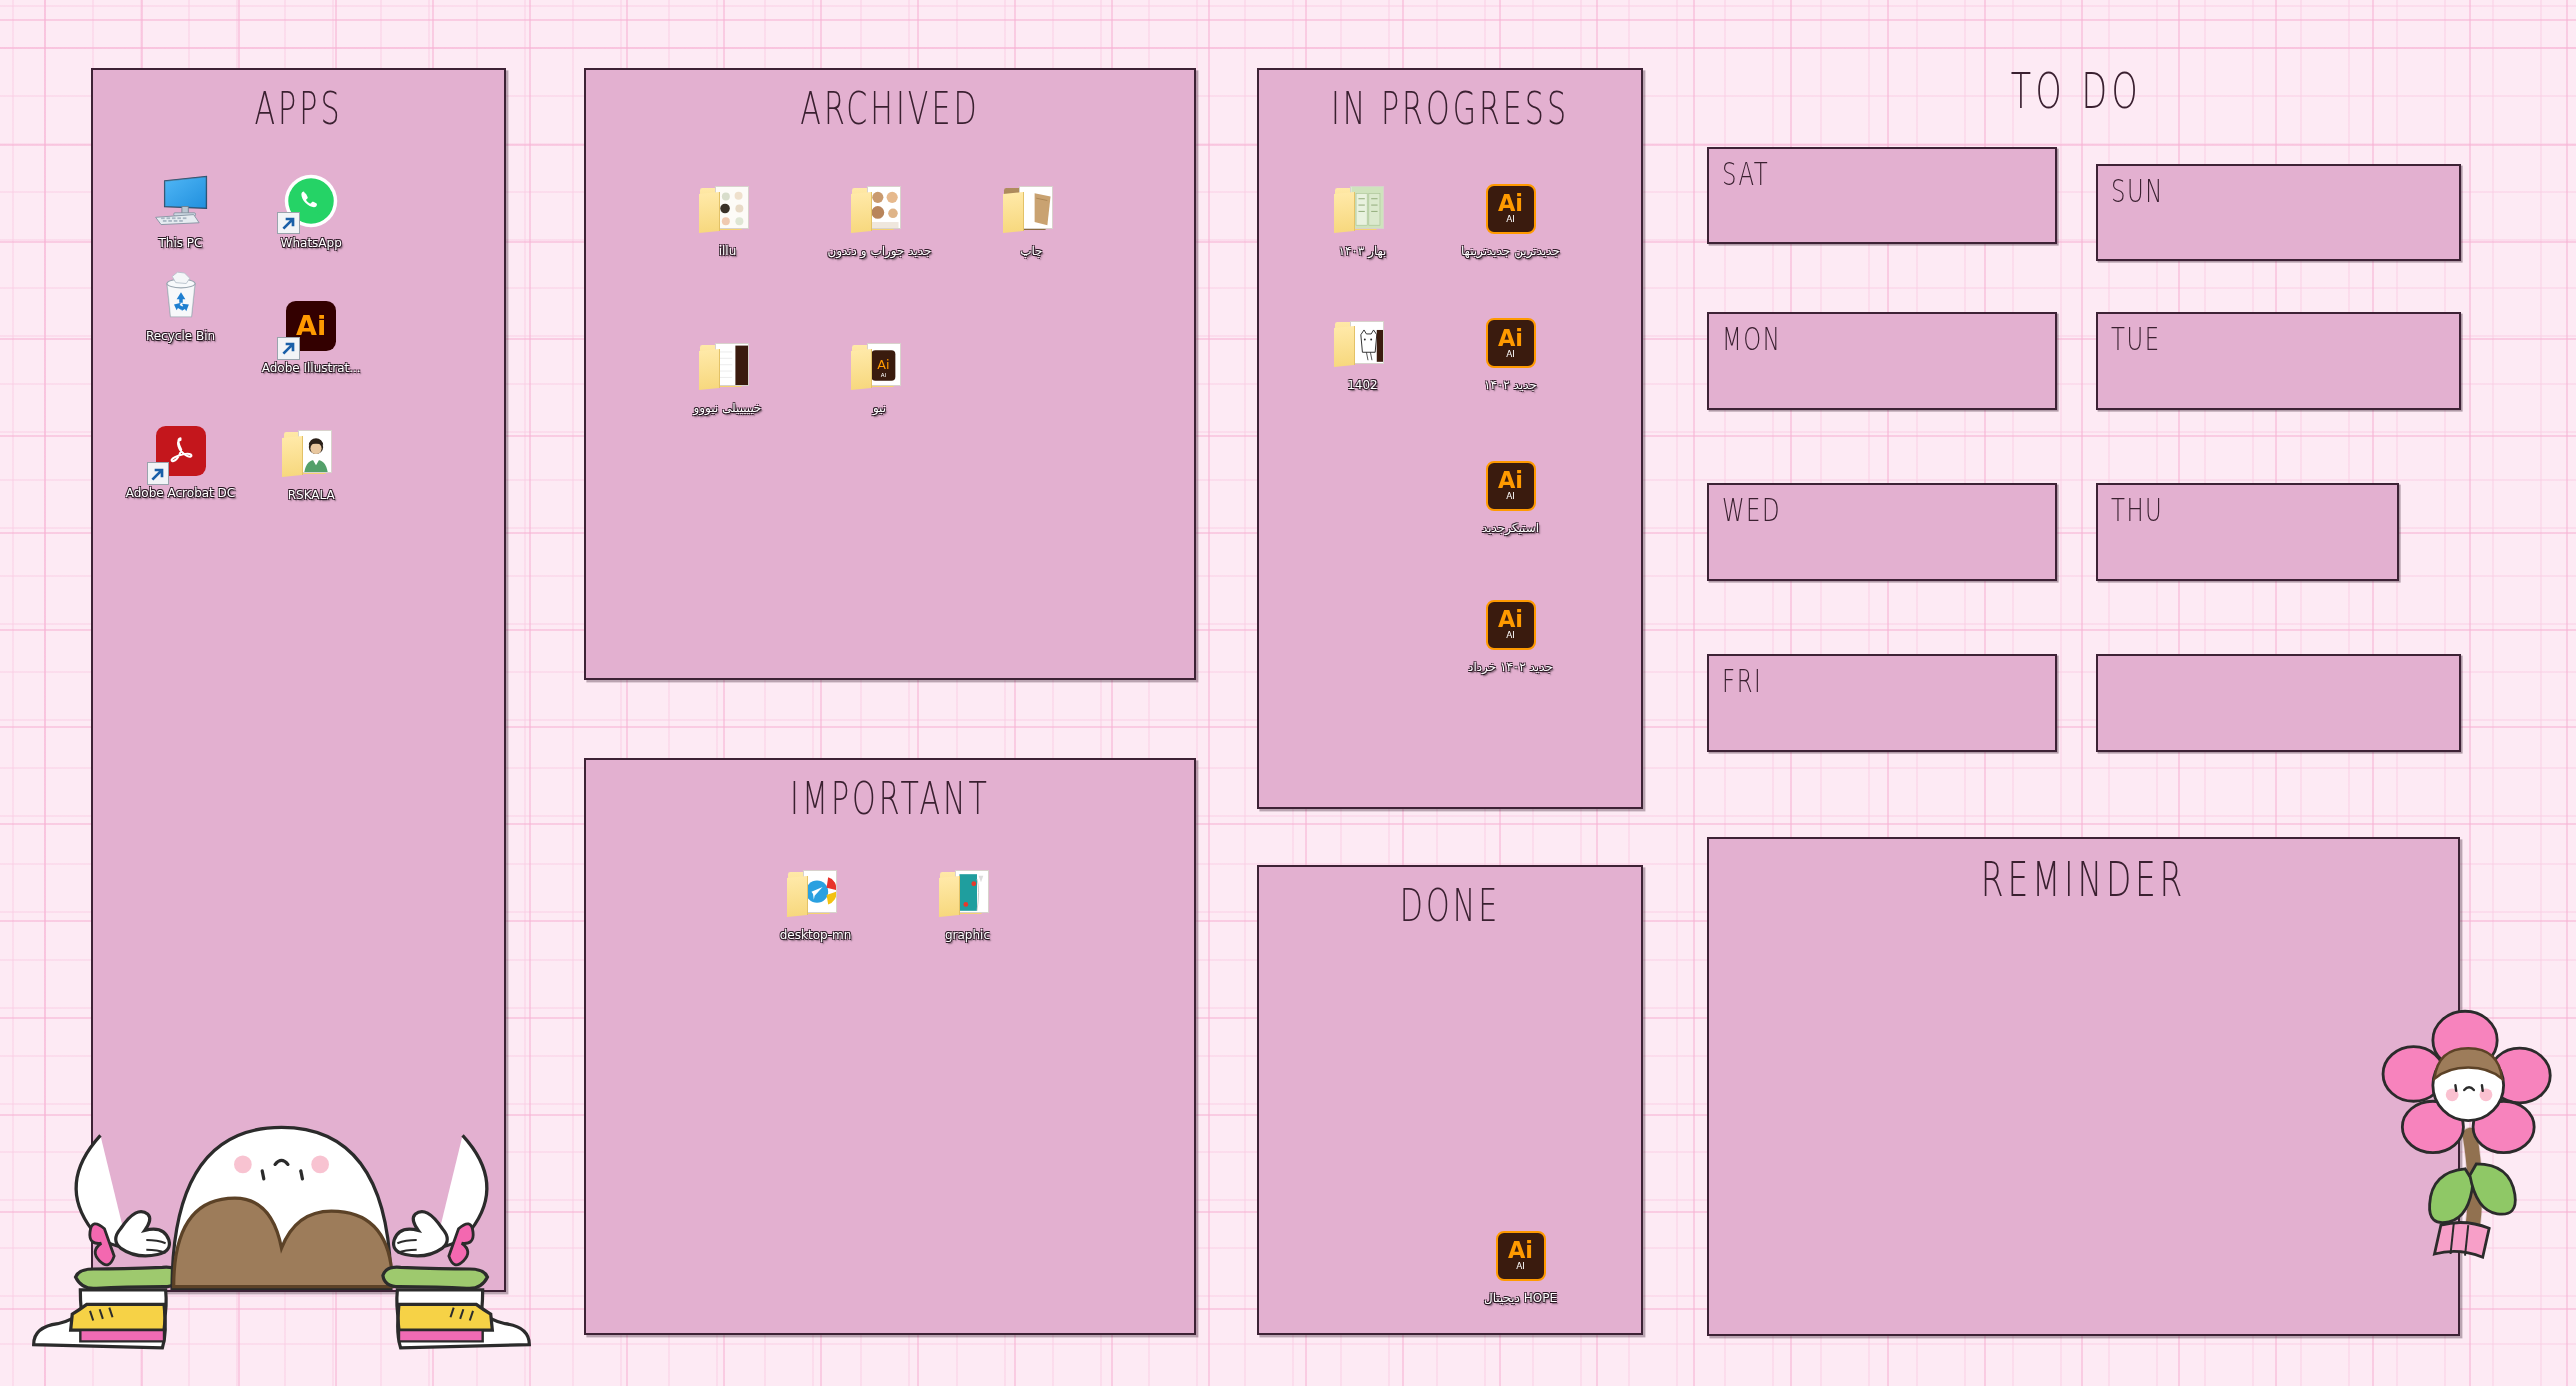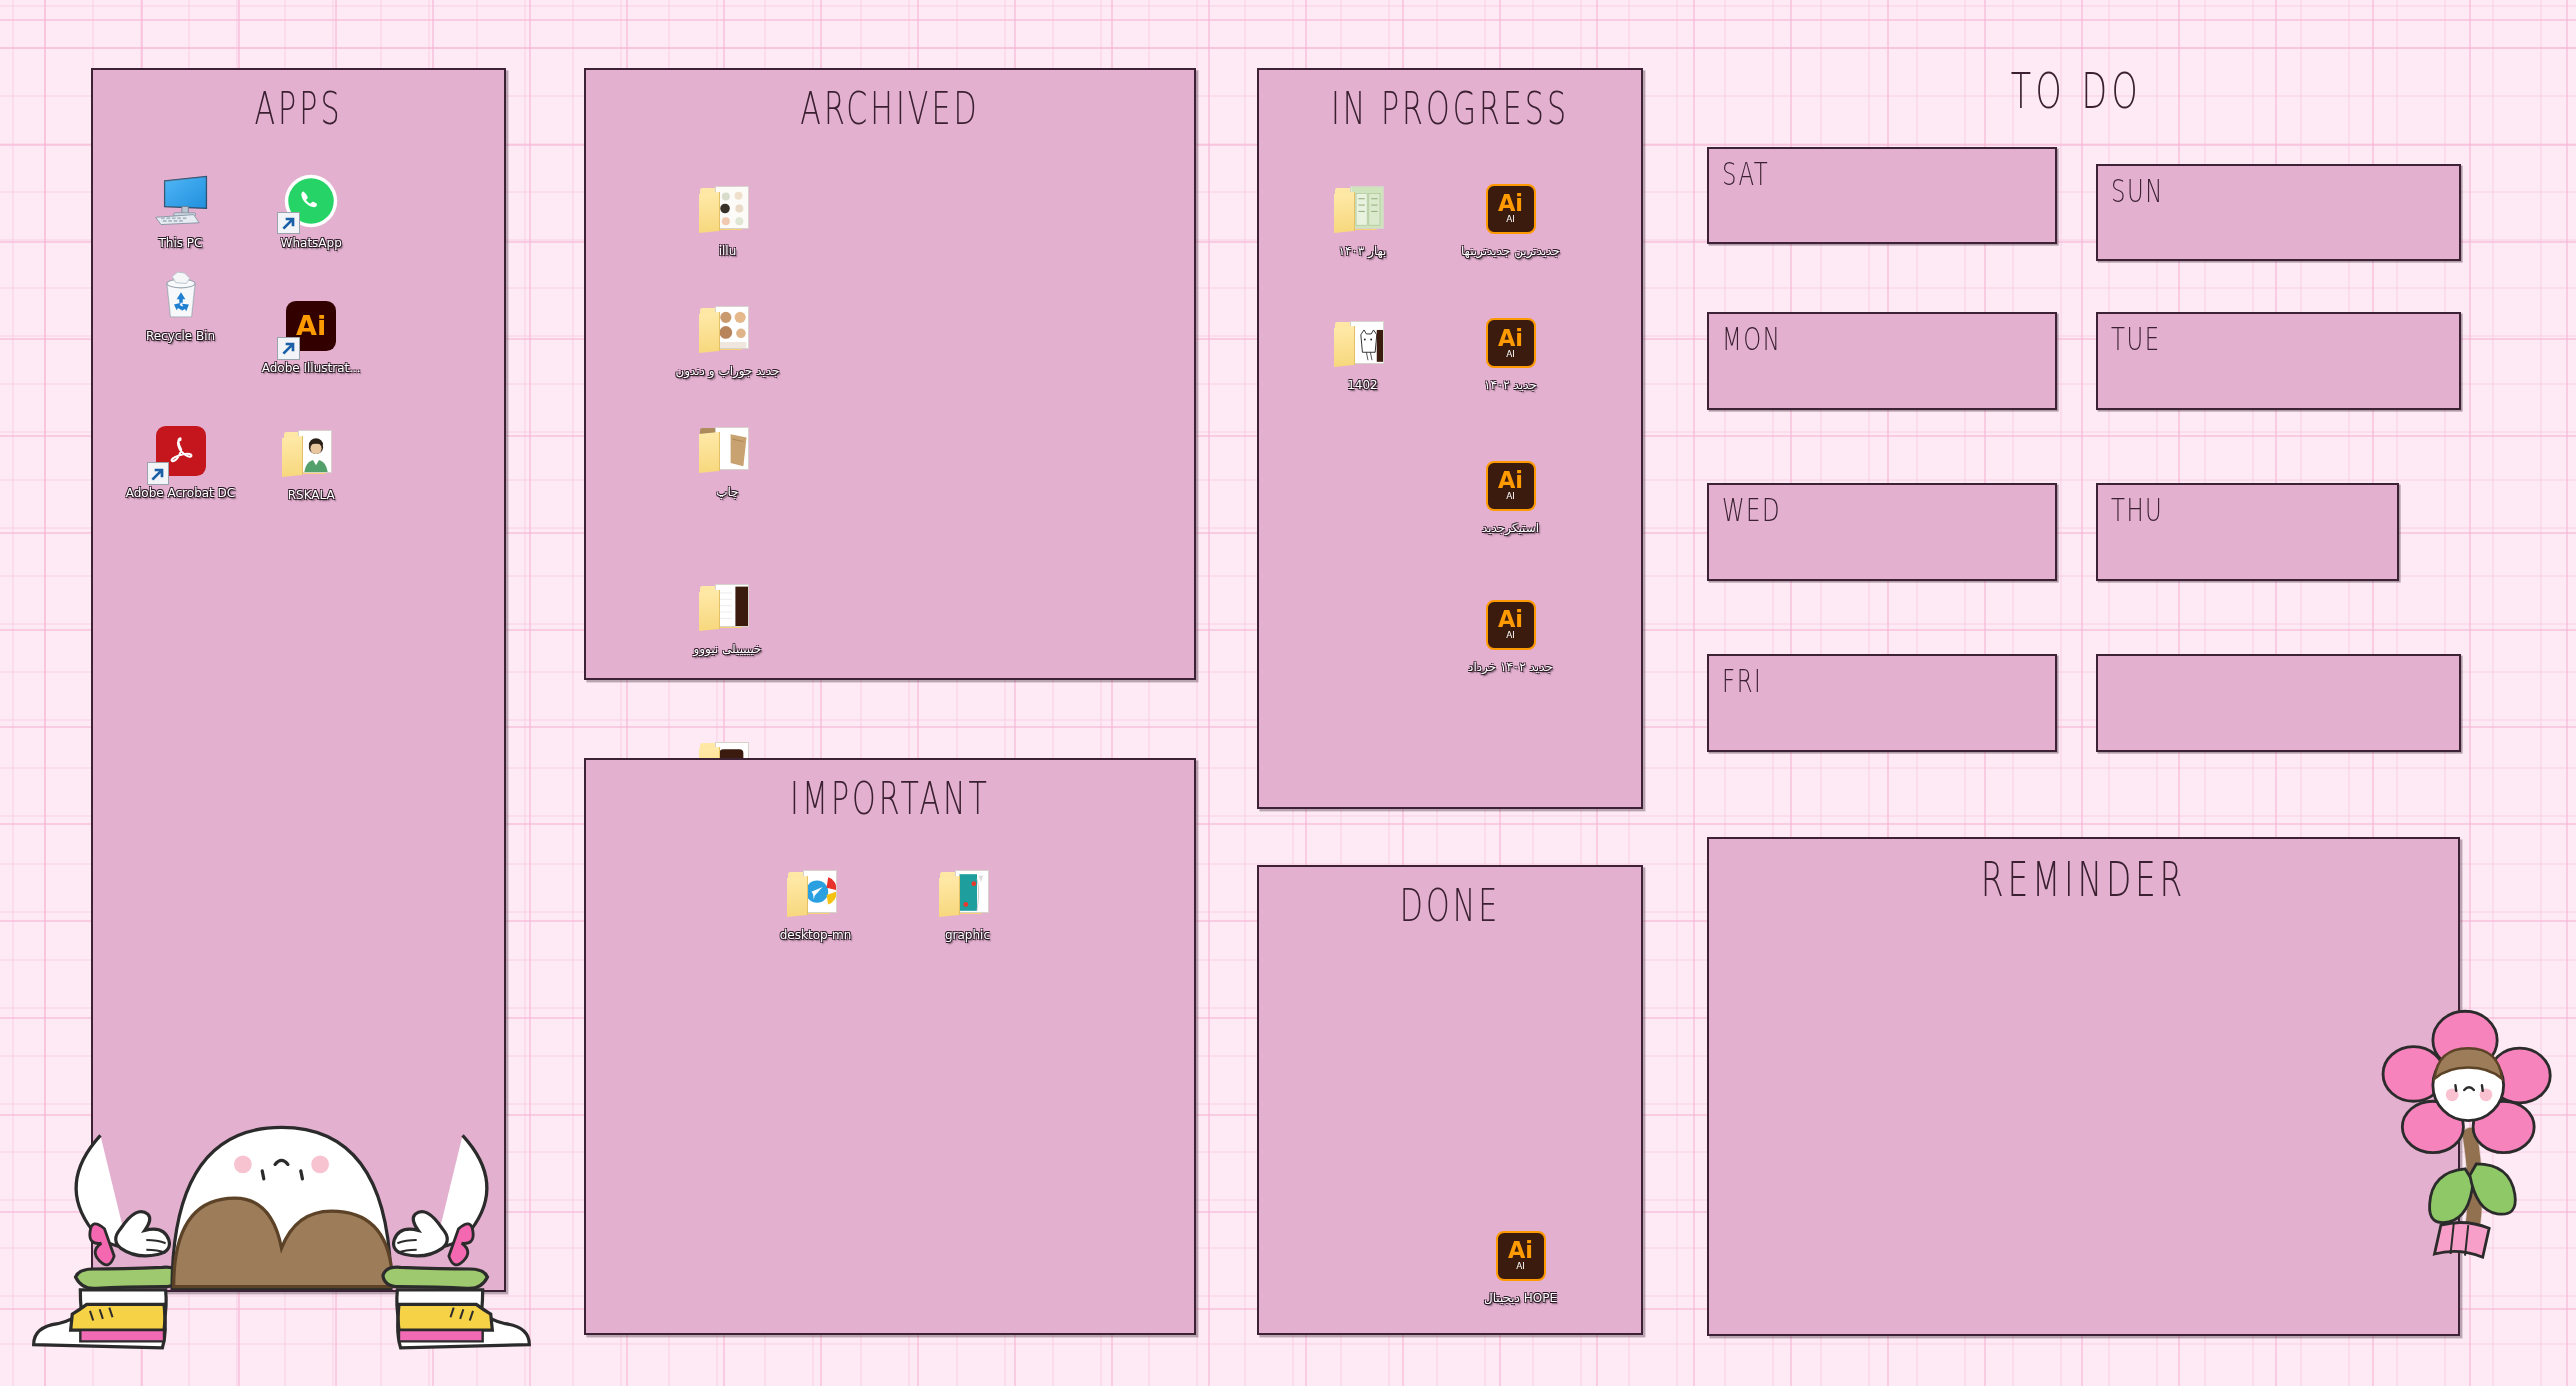--- a/index.html
+++ b/index.html
@@ -287,21 +287,21 @@
           </div>
         </div>
         <div class="icon-label">RSKALA</div>
       </div>
 
     </div>
   </div>
 
   <div class="panel" style="left:584px; top:68px; width:612px; height:612px;">
     <div class="panel-title">ARCHIVED</div>
-    <div class="icon-grid" style="padding:56px 32px 0 81px; gap:32px 31px;flex-direction:column;">
+    <div class="icon-grid" style="padding:56px 32px 0 81px; gap:32px 31px;">
 
       <div class="icon-cell">
         <div class="icon-art">
           <div class="folder">
             <div class="back"></div>
             <div class="sheet">
               <svg viewBox="0 0 42 54" width="34" height="43">
                 <rect width="42" height="54" fill="#fdfbf7"></rect>
                 <circle cx="12" cy="12" r="5" fill="#d8ddcb"></circle>
                   <circle cx="28" cy="11" r="5" fill="#efe0cc"></circle>

